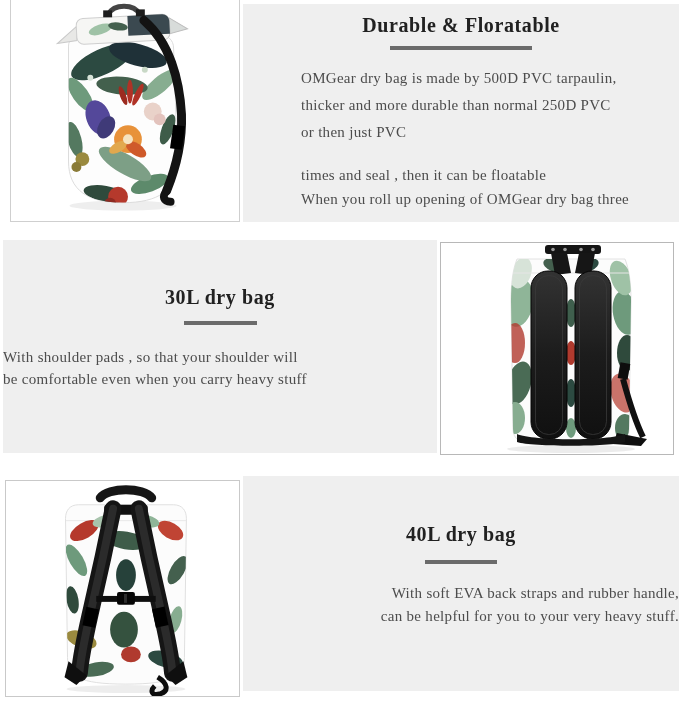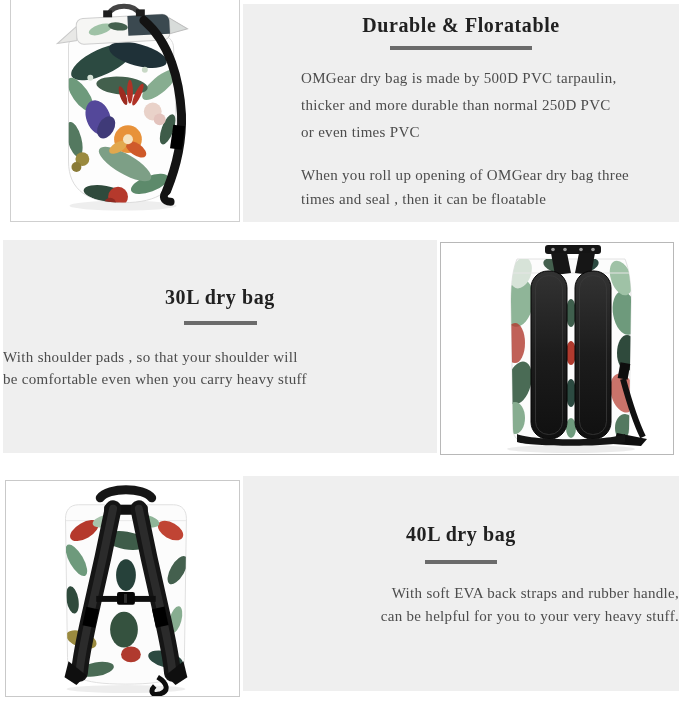--- a/index.html
+++ b/index.html
@@ -89,25 +89,25 @@
       </g>
     </svg>
   </div>
 
   <div class="gray-panel" style="left:243px;top:4px;width:436px;height:218px;">
     <div class="section-heading sec1-head">Durable &amp; Floratable</div>
     <div class="divider sec1-div"></div>
     <div class="body-text sec1-p1">
       <div>OMGear dry bag is made by 500D PVC tarpaulin,</div>
       <div>thicker and more durable than normal 250D PVC</div>
-      <div>or even times PVC</div>
+      <div>or then just PVC</div>
     </div>
     <div class="body-text sec1-p2">
+      <div>times and seal , then it can be floatable</div>
       <div>When you roll up opening of OMGear dry bag three</div>
-      <div>times and seal , then it can be floatable</div>
     </div>
   </div>
 
   <div class="gray-panel" style="left:3px;top:240px;width:434px;height:213px;">
     <div class="section-heading sec2-head">30L dry bag</div>
     <div class="divider sec2-div"></div>
     <div class="body-text sec2-p1">
       <div>With shoulder pads , so that your shoulder will</div>
       <div>be comfortable even when you carry heavy stuff</div>
     </div>

